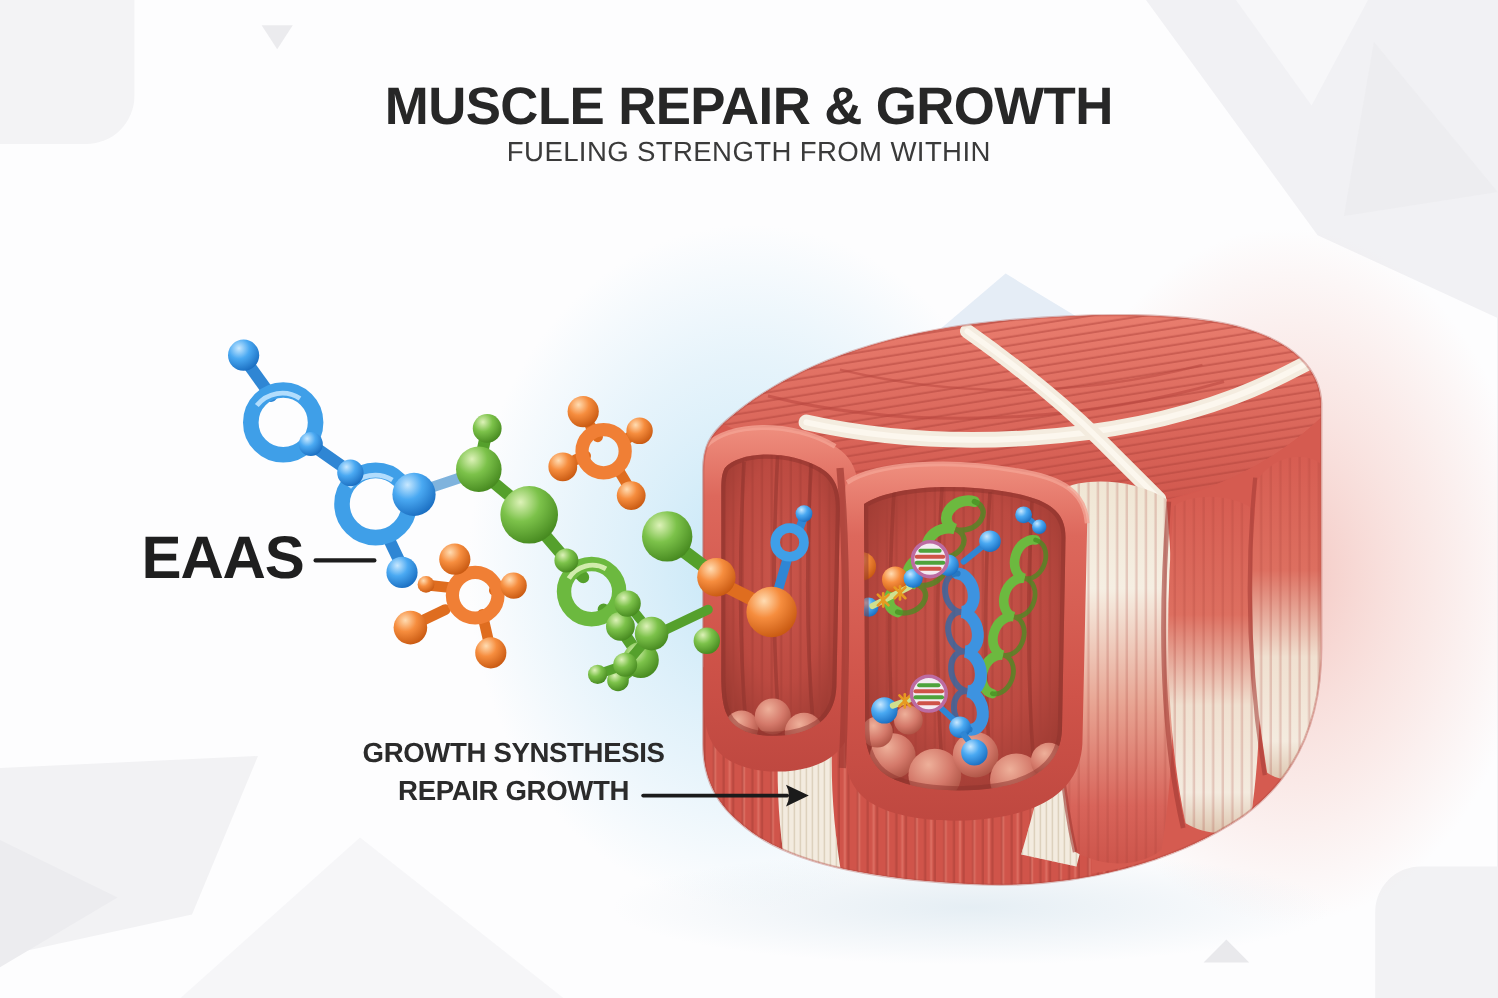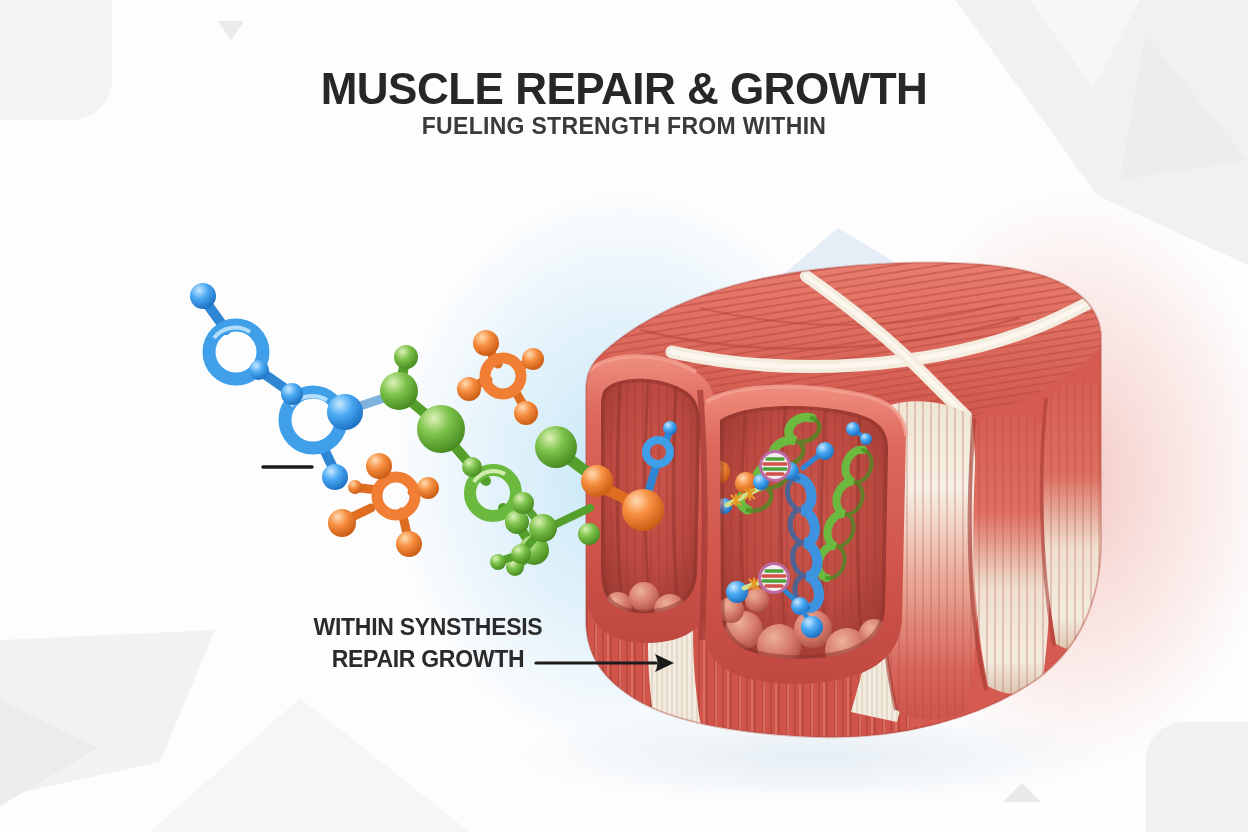--- a/index.html
+++ b/index.html
@@ -9,21 +9,21 @@
     -webkit-font-smoothing:antialiased;
   }
   .stage svg.art{position:absolute;inset:0;}
   .txt{position:absolute;color:#262626;}
   .title{
     left:0;right:0;top:64px;text-align:center;
     font-size:44px;font-weight:800;letter-spacing:-.5px;color:#272727;
   }
   .subtitle{
     left:0;right:0;top:113px;text-align:center;
-    font-size:23px;font-weight:700;letter-spacing:.3px;color:#3a3a3a;
+    font-size:23px;font-weight:400;letter-spacing:.3px;color:#3a3a3a;
   }
   .eaas{
     left:118px;top:436px;font-size:50px;font-weight:800;color:#1f1f1f;letter-spacing:-1px;
   }
   .process-labels{
     left:290px;top:611px;width:276px;text-align:center;
     font-size:23px;font-weight:800;line-height:32px;color:#2b2b2b;letter-spacing:-.3px;
   }
 </style>
 </head>
@@ -415,18 +415,19 @@
 
   <g>
     <line x1="263" y1="467" x2="312" y2="467" stroke="#1d1d1d" stroke-width="3.5" stroke-linecap="round"></line>
     <line x1="536" y1="663" x2="656" y2="663" stroke="#1b1b1b" stroke-width="3.2" stroke-linecap="round"></line>
     <path d="M655,654 L674,663 L655,672 Q660,663 655,654 Z" fill="#1b1b1b"></path>
   </g>
 </svg>
 
 <div class="txt title">MUSCLE REPAIR &amp; GROWTH</div>
 <div class="txt subtitle">FUELING STRENGTH FROM WITHIN</div>
+<div class="txt eaas">EAAS</div>
 <div class="txt process-labels">
-  <div>WITHIN SYNSTHESIS</div>
+  <div>GROWTH SYNSTHESIS</div>
   <div>REPAIR GROWTH</div>
 </div>
 
 </div>
 
 </body></html>

